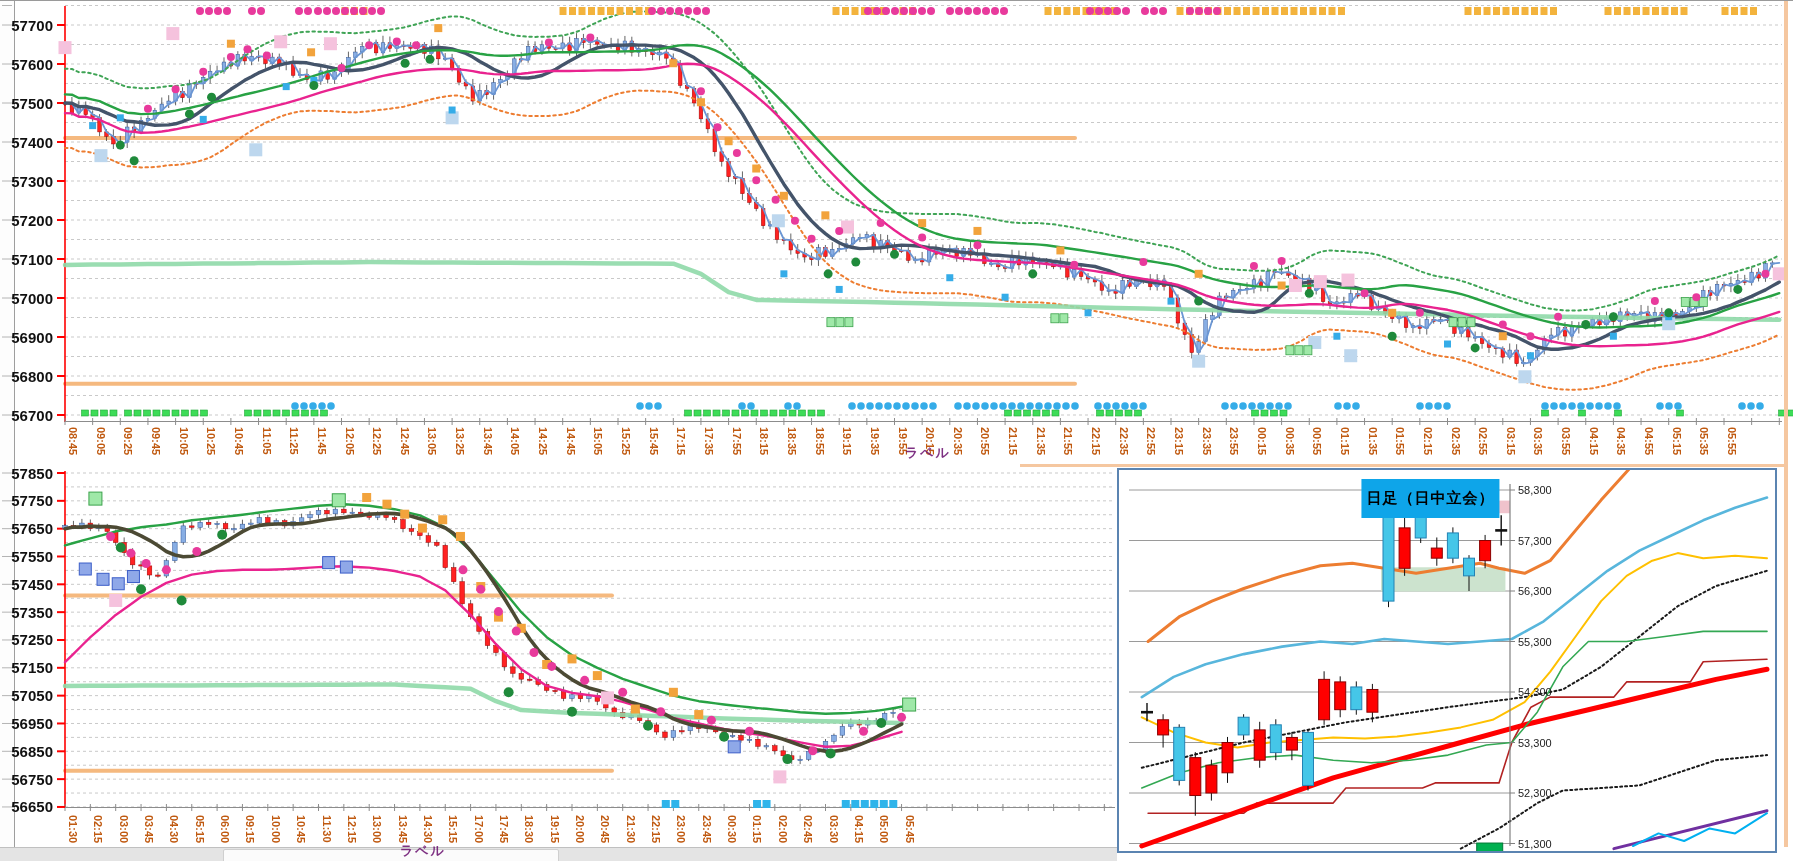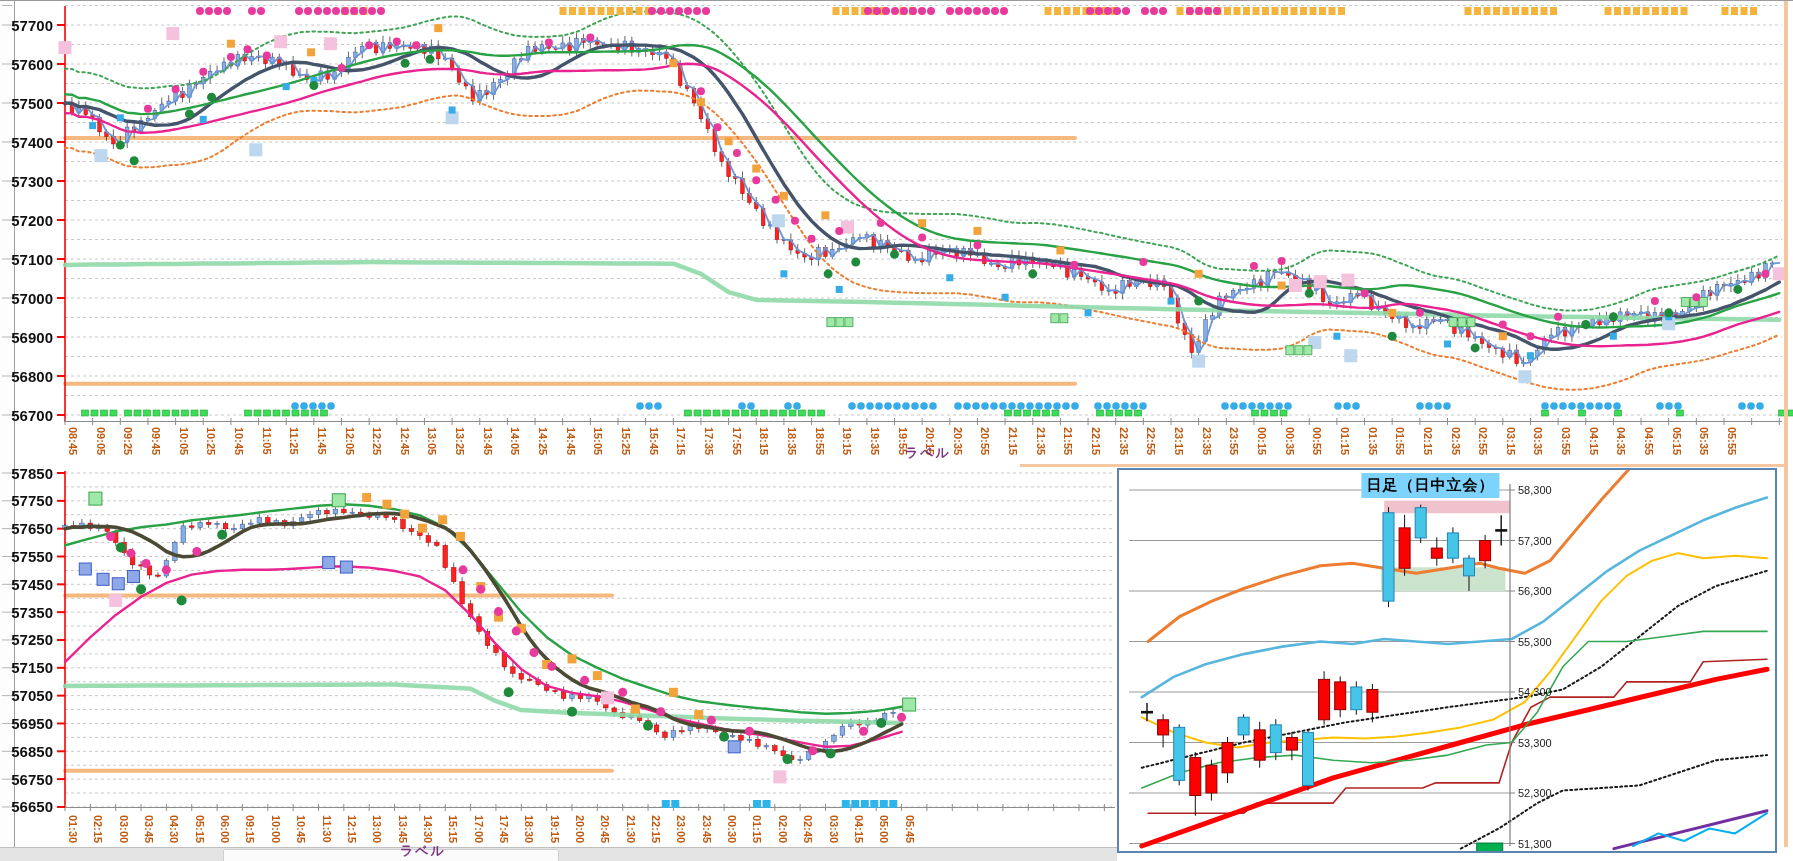--- a/index.html
+++ b/index.html
@@ -10,22 +10,22 @@
   #svg-bl{left:0;top:464px;}
   .left-strip{position:absolute;left:0;top:0;width:14px;height:861px;background:#fdfdfd;
               border-right:1px solid #9e9e9e;z-index:0;}
   .grid{stroke:#c9c9c9;stroke-width:1;stroke-dasharray:3,3;fill:none;}
   .gridsolid{stroke:#9a9a9a;stroke-width:1;fill:none;}
   .ylab{font:bold 15px "Liberation Sans",sans-serif;fill:#111;}
   .xlab{font:bold 11px "Liberation Sans",sans-serif;fill:#c05a11;}
   .ilab{font:11px "Liberation Sans",sans-serif;fill:#222;}
   #inset-panel{position:absolute;left:1117px;top:467px;width:656px;height:381px;background:#fff;
                border:2px solid #5b84b1;z-index:2;}
-  .inset-title{position:absolute;left:50%;top:3px;transform:translateX(-62%);background:#7dd3fc;
-               color:#000;font:bold 15px "Liberation Sans",sans-serif;padding:3px 5px;z-index:3;
+  .inset-title{position:absolute;left:50%;top:9px;transform:translateX(-62%);background:#0ea5e9;
+               color:#000;font:bold 15px "Liberation Sans",sans-serif;padding:10px 5px;z-index:3;
                letter-spacing:1px;}
   .peach-h{position:absolute;left:1020px;top:463px;width:767px;height:3px;background:#f5c7a0;z-index:1;}
   .peach-v{position:absolute;left:1784px;top:0;width:4px;height:846px;background:#f5c7a0;z-index:1;}
   .bottom-strip{position:absolute;left:0;top:846px;width:1117px;height:15px;background:#e4e4e4;
                 border-top:1px solid #c0c0c0;z-index:2;}
   .scroll-thumb{position:absolute;left:223px;top:1px;width:334px;height:13px;background:#fbfbfb;
                 border:1px solid #cfcfcf;border-radius:2px;}
   .watermark{position:absolute;color:#701a75;font:bold 13px "Liberation Sans",sans-serif;
              letter-spacing:2px;z-index:3;opacity:.9;}
   #wm1{left:905px;top:443px;}

